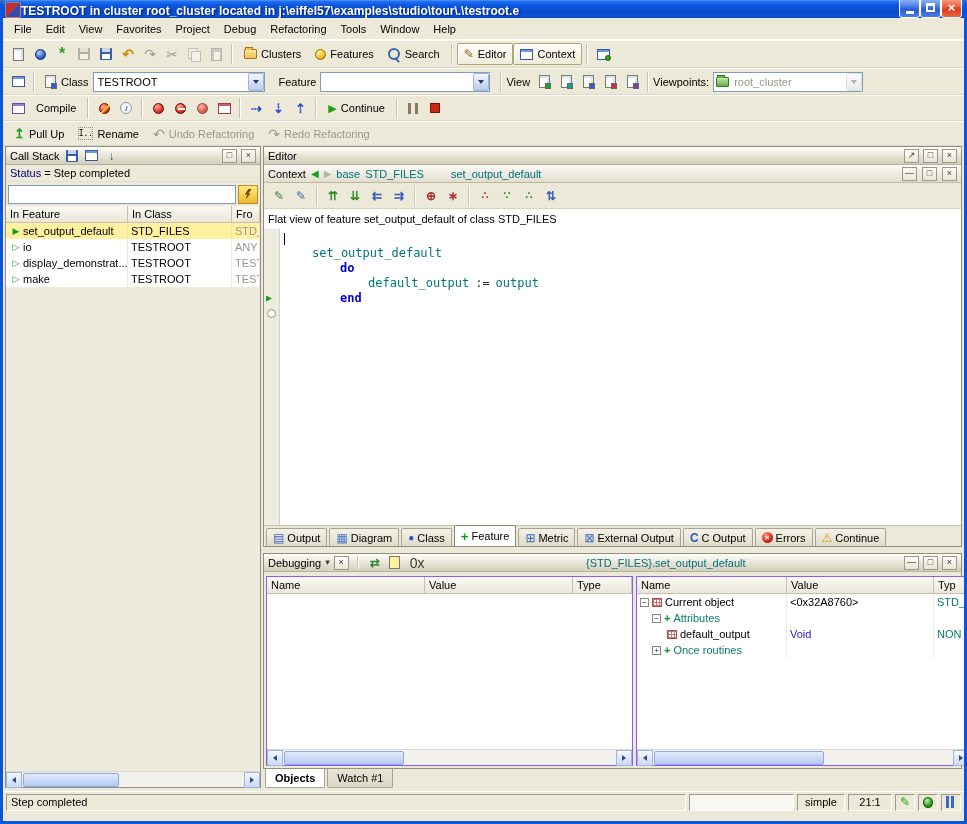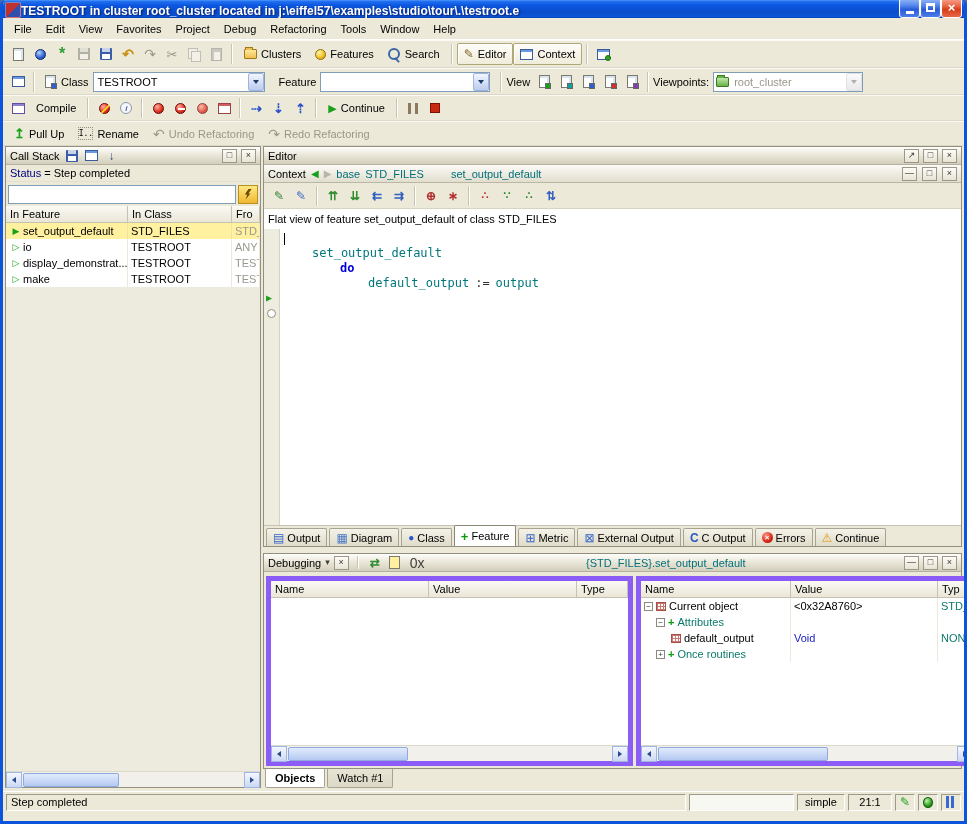--- a/index.html
+++ b/index.html
@@ -101,21 +101,21 @@
 .cl{height:15px;line-height:15px;white-space:pre;display:flex;align-items:center}
 .tid{color:#00787C}
 .tkw{color:#0000D8;font-weight:bold}
 .tcm{color:#BC5A4A}
 .top{color:#303030;margin:0 6px}
 .caret-bar{display:inline-block;width:1px;height:12px;background:#000}
 .etabs{height:21px;display:flex;align-items:flex-end;gap:2px;background:#ECE9D8;padding:0 2px;border-top:1px solid #C8C4B4;flex:none}
 .etab{display:inline-flex;align-items:center;gap:3px;height:18px;padding:0 6px;border:1px solid #A8A494;border-bottom:0;border-radius:2px 2px 0 0;background:linear-gradient(180deg,#F4F2E8,#E0DCCA);white-space:nowrap}
 .etab.active{height:21px;background:#FFF;border-color:#8A8678}
 .dgrids{flex:1;display:flex;gap:3px;padding:4px 2px 2px 2px;background:#ECE9D8}
-.dgrid{background:#FFF;border:5px solid #8b5cf6;display:flex;flex-direction:column;position:relative}
+.dgrid{background:#FFF;border:1px solid #8b5cf6;display:flex;flex-direction:column;position:relative}
 .wgrid{width:367px;flex:none}
 .ogrid{flex:1}
 .gfill{flex:1;background:#FFF}
 .exp{width:9px;height:9px;border:1px solid #8C887A;background:#FFF;font-size:8px;line-height:7px;text-align:center;color:#333;margin-right:3px;flex:none;display:inline-block}
 .i-plus{color:#0A9A0A;font-weight:bold;font-size:11px;margin-right:3px;flex:none}
 .teal{color:#0A7A6A}
 .voidv{color:#2020C0}
 .otabs{position:absolute;left:262px;top:623px;height:19px;display:flex;gap:2px}
 .otab{display:inline-flex;align-items:center;padding:0 9px;height:19px;border:1px solid #A8A494;border-top:0;border-radius:0 0 2px 2px;background:linear-gradient(180deg,#E8E4D4,#DCD8C6)}
 .otab.active{background:#FFF;font-weight:bold}
@@ -504,20 +504,21 @@
       <div class="caption">Flat view of feature set_output_default of class STD_FILES</div>
       <div class="codearea">
         <div class="gutter"></div>
         <span class="cur-arrow">▶</span>
         <span class="bp-circle"></span>
         <div class="codelines">
           <div class="cl"><span class="caret-bar"></span></div>
           <div class="cl" style="padding-left:28px"><span class="tid">set_output_default</span></div>
           <div class="cl" style="padding-left:56px"><span class="tkw">do</span></div>
           <div class="cl" style="padding-left:84px"><span class="tid">default_output</span><span class="top">:=</span><span class="tid">output</span></div>
+          <div class="cl" style="padding-left:56px"><span class="tkw">end</span></div>
         </div>
       </div>
       <div class="etabs">
         <span class="etab">
             <span class="g" style="color:#3464C8">▤</span>
             <span>Output</span>
           </span>
         <span class="etab">
             <span class="g" style="color:#4878C8">▦</span>
             <span>Diagram</span>

